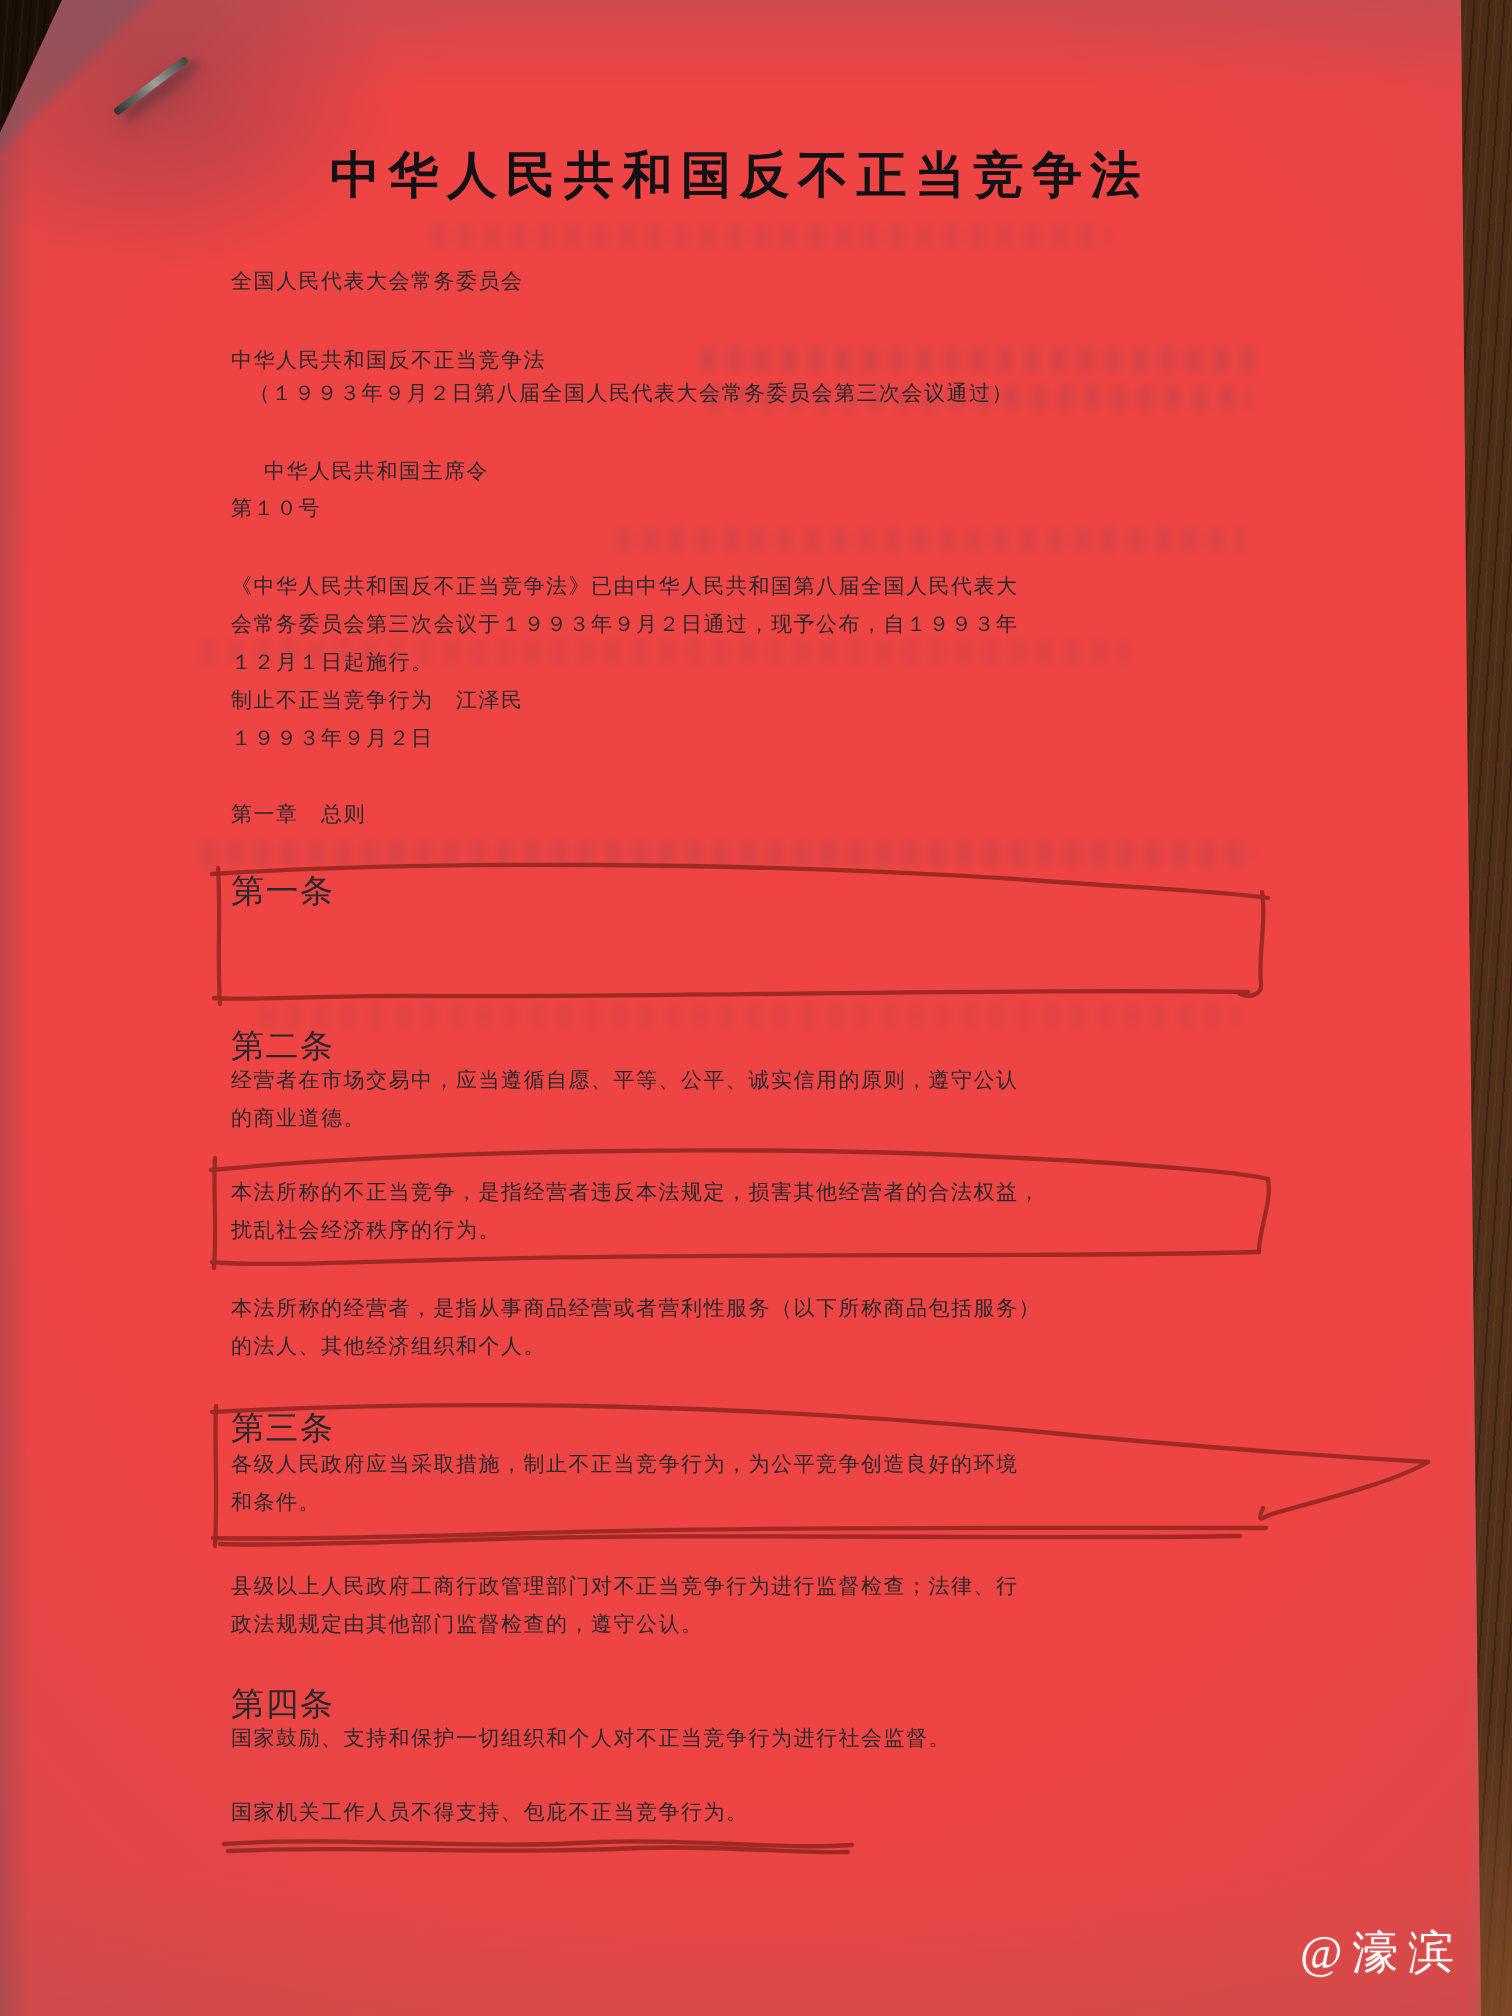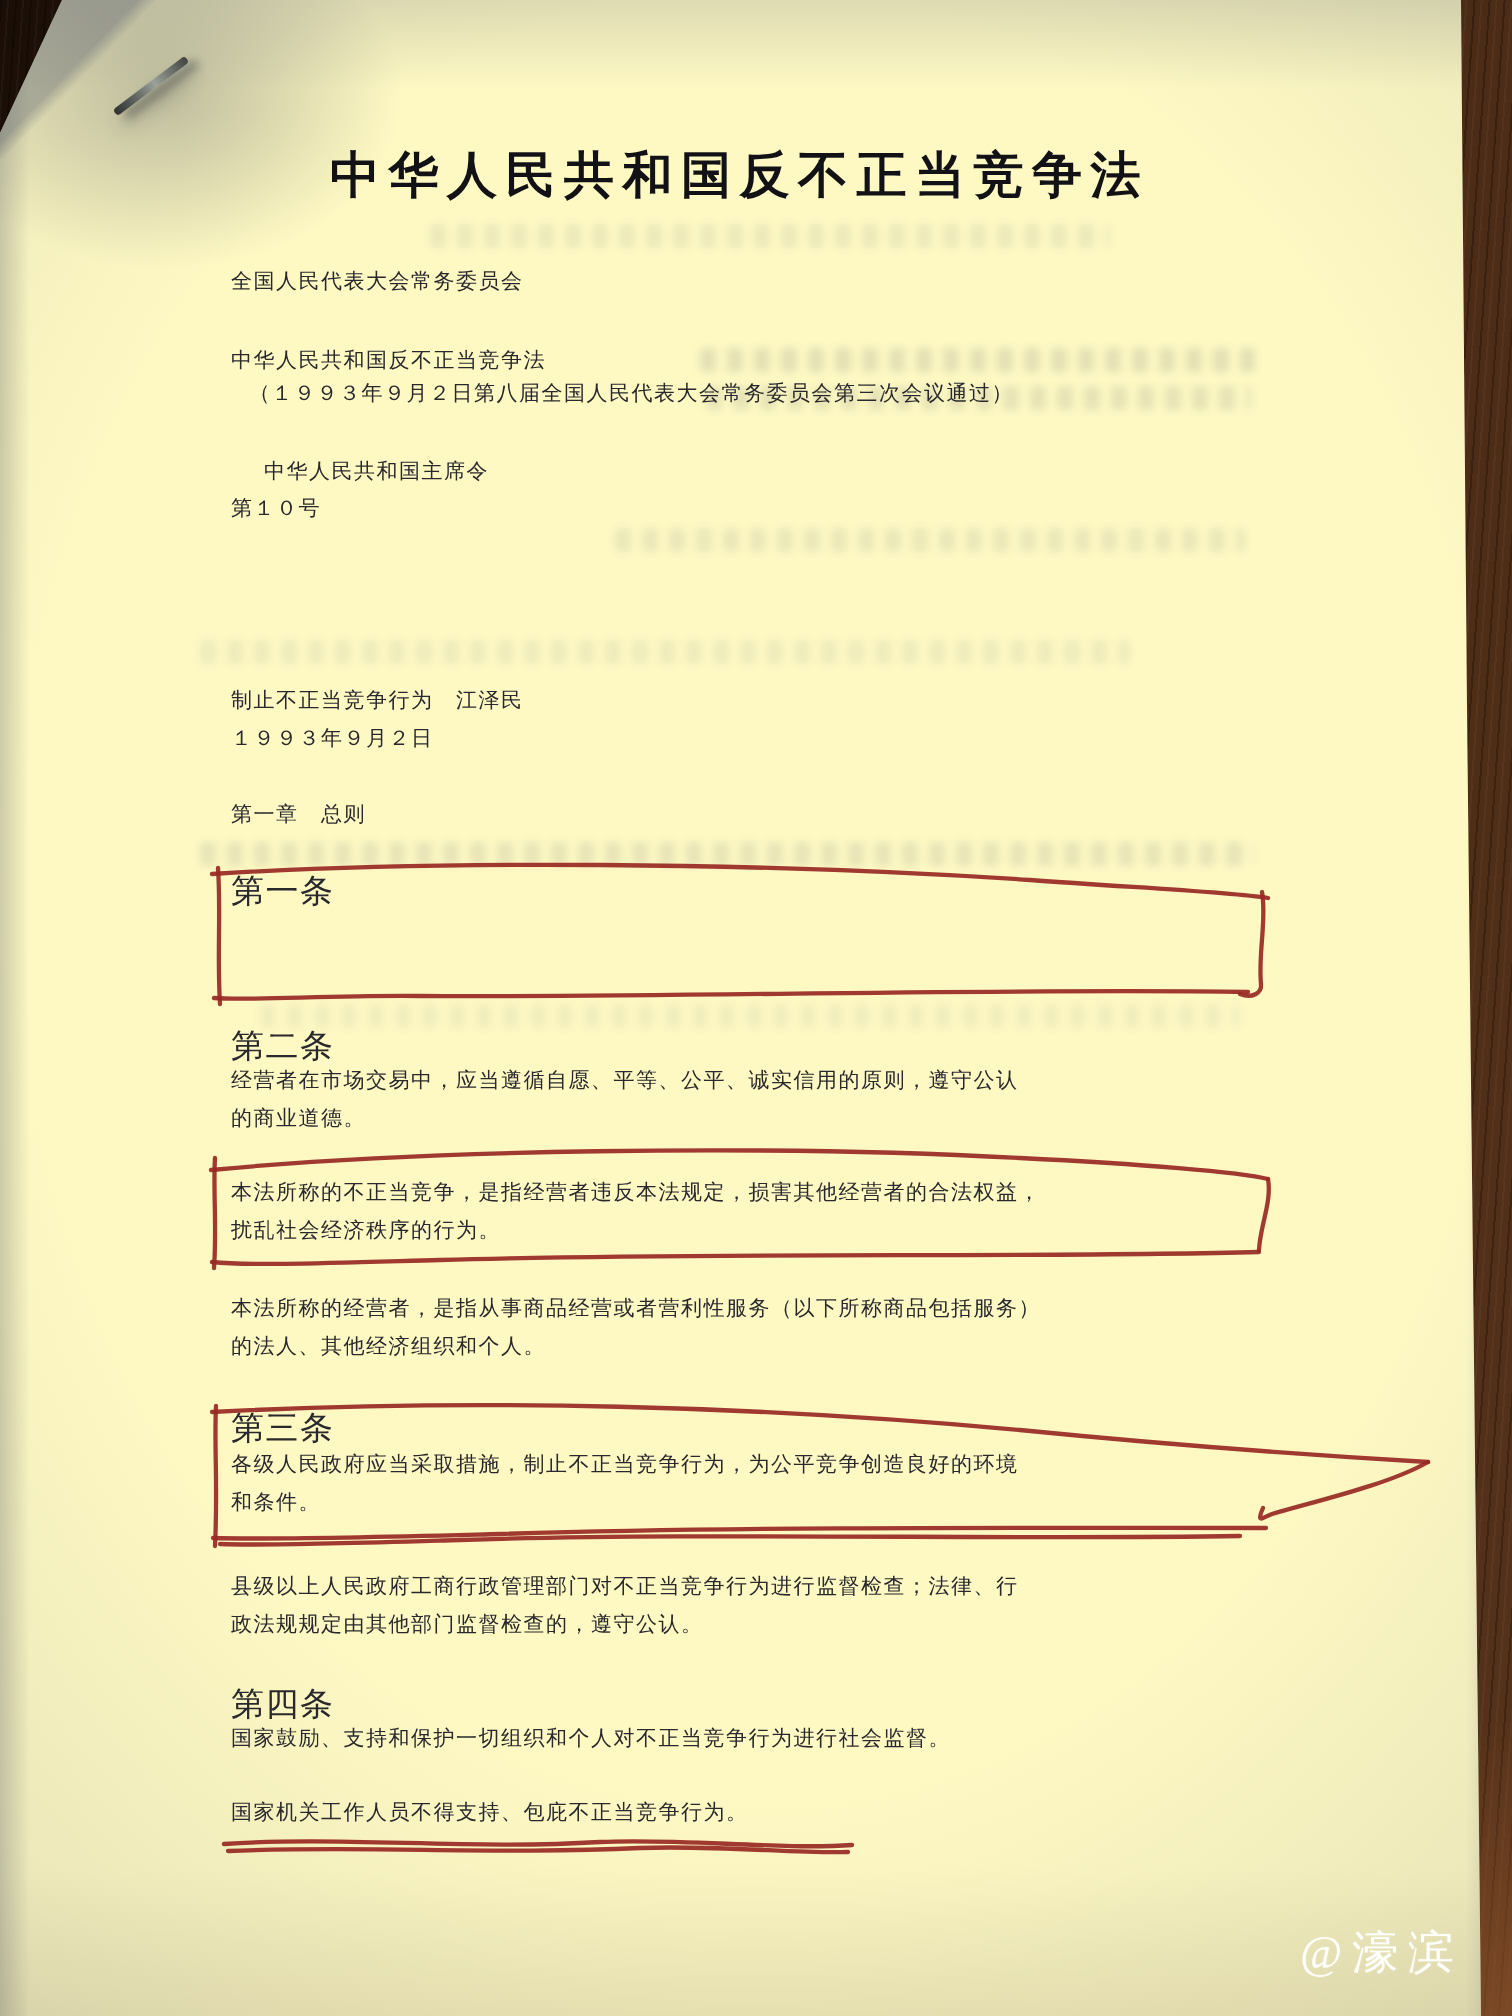--- a/index.html
+++ b/index.html
@@ -6,21 +6,21 @@
   .stage{position:relative;width:1512px;height:2016px;overflow:hidden;
          font-family:"Liberation Sans","DejaVu Sans",sans-serif;}
   
   .wood{position:absolute;inset:0;
         background:linear-gradient(100deg,#1a0e07 0%,#2b1a0e 22%,#3a2111 48%,#472915 72%,#56321a 100%);}
   .wood::after{content:"";position:absolute;inset:0;
         background:repeating-linear-gradient(94deg,rgba(0,0,0,.25) 0 2px,transparent 2px 7px,rgba(255,255,255,.035) 7px 9px,transparent 9px 15px);}
   .wood-glow{position:absolute;inset:0;
         background:radial-gradient(480px 560px at 102% 102%,rgba(140,82,42,.85),transparent 62%);}
   
-  .paper{position:absolute;inset:0;background:#fef9c3;
+  .paper{position:absolute;inset:0;background:#ef4444;
          clip-path:polygon(62px 0%,1461px 0%,1467px 35%,1481px 100%,0% 100%,0% 133px);}
   .shade{position:absolute;inset:0;pointer-events:none;}
   .sh-vignette{background:radial-gradient(1250px 1550px at 50% 44%,transparent 58%,rgba(88,94,110,.16));}
   .sh-topedge{background:linear-gradient(180deg,rgba(92,98,112,.20),transparent 90px);}
   .sh-topleft{background:radial-gradient(340px 250px at 165px 95px,rgba(58,64,80,.30),transparent 70%);}
   .sh-leftedge{background:linear-gradient(90deg,rgba(70,76,92,.26),transparent 30px);}
   .sh-rightedge{background:linear-gradient(270deg,rgba(30,30,40,.30) 0 5px,rgba(255,255,255,.38) 8px 14px,rgba(120,126,140,.18) 15px 26px,transparent 46px);}
   .sh-bottom{background:linear-gradient(0deg,rgba(120,100,78,.12),transparent 150px);}
   .fold-shadow{position:absolute;left:-8px;top:-12px;width:170px;height:170px;
         background:linear-gradient(134deg,rgba(88,94,110,.38) 47%,transparent 53%);}
@@ -72,20 +72,23 @@
     <div class="ghost" style="left:260px;top:1004px;width:980px;opacity:.09"></div>
 
     <div class="staple"></div>
 
     <div class="doc-title">中华人民共和国反不正当竞争法</div>
     <div class="para" style="top:262px">全国人民代表大会常务委员会</div>
     <div class="para" style="top:341px">中华人民共和国反不正当竞争法</div>
     <div class="para" style="top:374px;left:249px">（１９９３年９月２日第八届全国人民代表大会常务委员会第三次会议通过）</div>
     <div class="para" style="top:452px;left:264px">中华人民共和国主席令</div>
     <div class="para" style="top:489px">第１０号</div>
+    <div class="para" style="top:567px">《中华人民共和国反不正当竞争法》已由中华人民共和国第八届全国人民代表大
+会常务委员会第三次会议于１９９３年９月２日通过，现予公布，自１９９３年
+１２月１日起施行。</div>
     <div class="para" style="top:681px">制止不正当竞争行为　江泽民</div>
     <div class="para" style="top:719px">１９９３年９月２日</div>
     <div class="para" style="top:795px">第一章　总则</div>
 
     <div class="para label" style="top:872px">第一条</div>
 
     <div class="para label" style="top:1027px">第二条</div>
     <div class="para" style="top:1061px">经营者在市场交易中，应当遵循自愿、平等、公平、诚实信用的原则，遵守公认
 的商业道德。</div>
 

